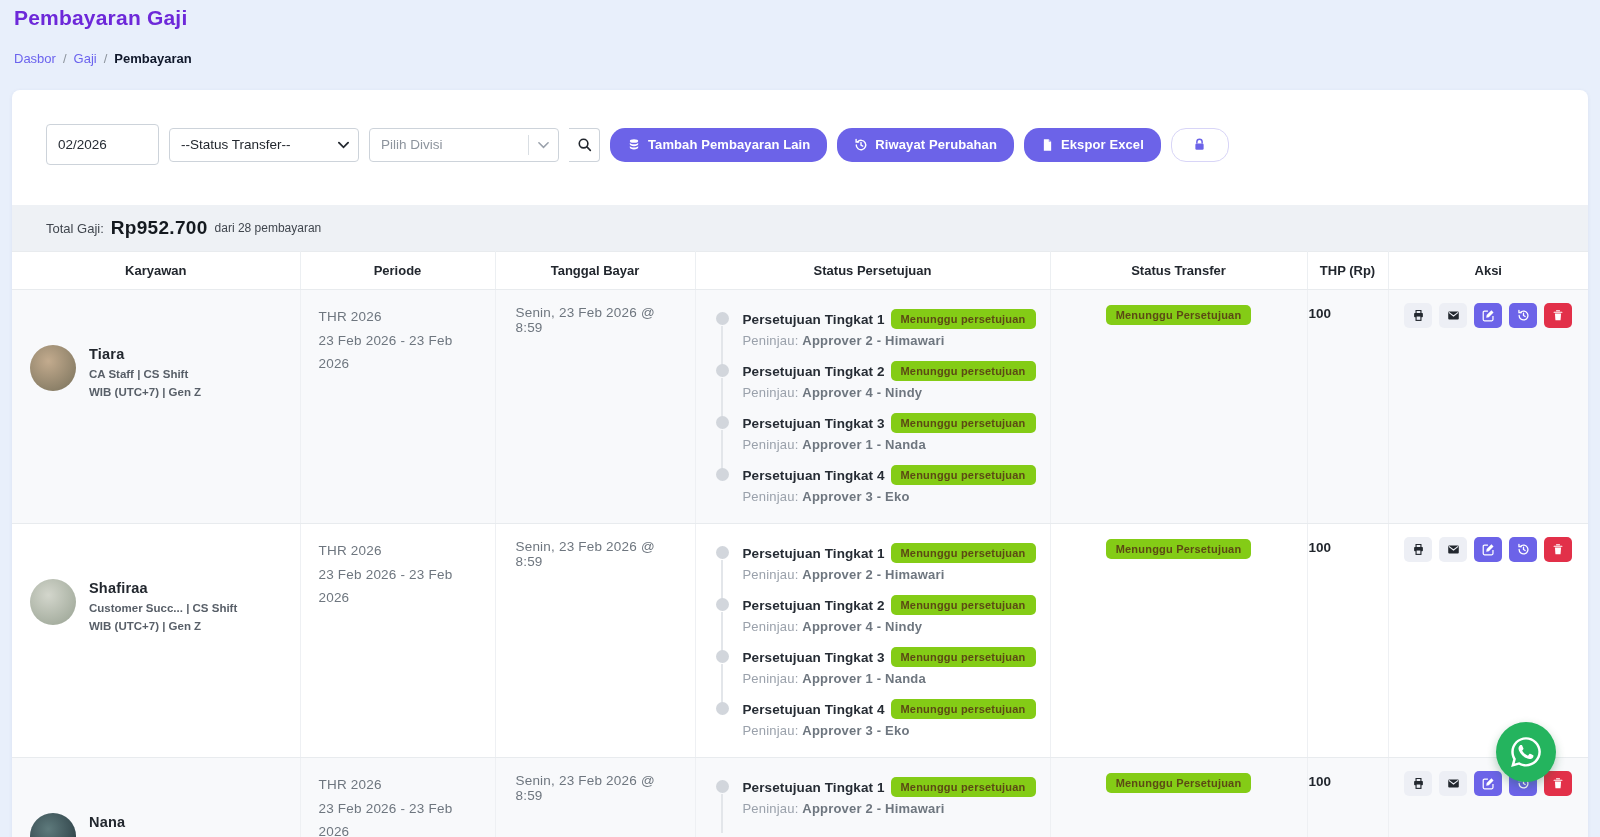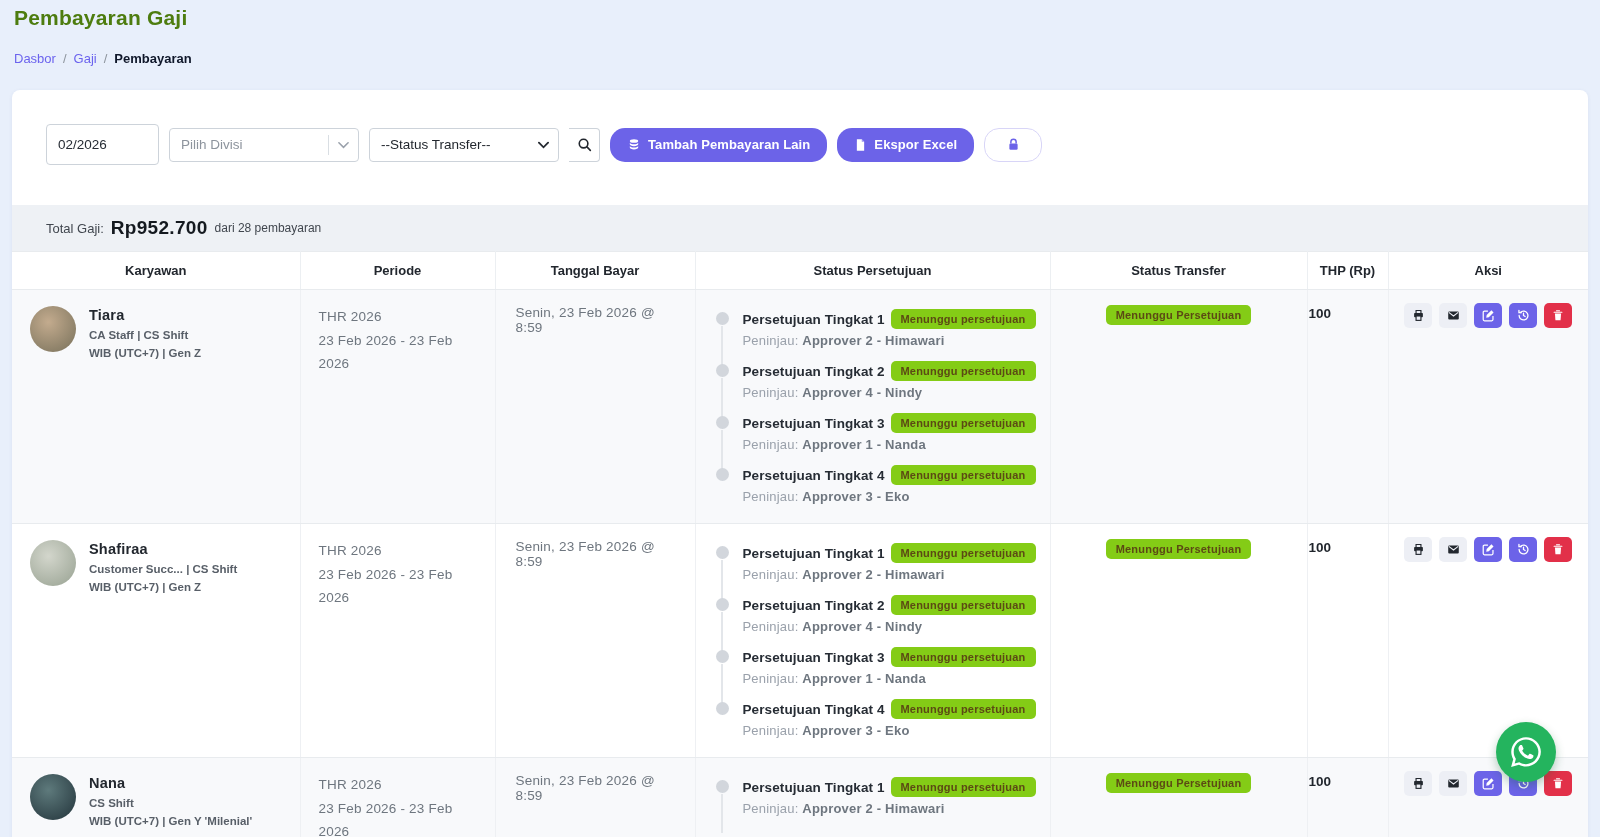--- a/index.html
+++ b/index.html
@@ -5,21 +5,21 @@
   * { box-sizing: border-box; }
   html,body { margin:0; padding:0; }
   body {
     width:1600px; height:837px; overflow:hidden; position:relative;
     background:#e8effb;
     font-family:"Liberation Sans", sans-serif;
     -webkit-font-smoothing:antialiased;
   }
   
   .page-head { padding:6px 16px 0 14px; }
-  .page-title { margin:0; font-size:21px; font-weight:700; color:#4d7c0f; letter-spacing:.2px; }
+  .page-title { margin:0; font-size:21px; font-weight:700; color:#6d28d9; letter-spacing:.2px; }
   .breadcrumb { margin-top:21px; font-size:13px; color:#5d6570; display:flex; gap:7px; align-items:center; }
   .crumb-link { color:#6b63ee; cursor:pointer; }
   .crumb-sep { color:#8d949d; }
   .crumb-current { color:#0f172a;font-weight:bold; }
 
   
   .card {
     position:absolute; left:12px; right:12px; top:90px; bottom:-60px;
     background:#fff; border-radius:8px 8px 0 0;
     box-shadow:0 1px 4px rgba(40,60,110,.07);
@@ -75,21 +75,21 @@
     border-top:1px solid #e8ebee; border-bottom:1px solid #e8ebee; border-right:1px solid #eceff2;
     text-align:center; padding:0 6px;
   }
   thead th:last-child { border-right:none; }
   tbody td { vertical-align:top; border-right:1px solid #eef0f3; border-bottom:1px solid #e8ebee; }
   tbody td:last-child { border-right:none; }
   tr.odd td { background:#f8f9fb; }
   tr.even td { background:#ffffff; }
 
   td.c-karyawan { padding:16px 10px 14px 18px; }
-  .kary { display:flex; gap:13px; }
+  .kary { display:flex; gap:13px;margin-top:39px; }
   .avatar { width:46px; height:46px; border-radius:50%; flex:0 0 auto; }
   .k-name { font-size:14.5px; font-weight:700; color:#22272e; margin:1px 0 4px; letter-spacing:.2px; }
   .k-role, .k-meta { font-size:11.5px; font-weight:600; color:#585f68; line-height:1.55; }
 
   td.c-periode { padding:15px 10px 0 18px; font-size:13.5px; color:#6e767f; line-height:1.75; letter-spacing:.2px; }
   td.c-tanggal { padding:15px 10px 0 20px; font-size:13.5px; color:#6e767f; letter-spacing:.2px; }
 
   td.c-approvals { padding:19px 14px 6px 20px; }
   .appr-item { position:relative; padding-left:27px; margin-bottom:13px; min-height:39px; }
   .appr-item::before {
@@ -140,34 +140,34 @@
       <span class="crumb-link">Gaji</span>
       <span class="crumb-sep">/</span>
       <span class="crumb-current">Pembayaran</span>
     </div>
 </div>
 
 <div class="card">
 
   <div class="filter-bar">
     <input class="inp month-inp" value="02/2026" style="">
+    <div class="fake-select sel-transfer">
+      <span class="sel-text">--Status Transfer--</span>
+      <span class="chev">
+        <svg width="11" height="8" viewBox="0 0 12 8">
+            <path d="M1 1.5l5 5 5-5" stroke="#23282f" stroke-width="2" fill="none" stroke-linecap="round"></path>
+          </svg>
+      </span>
+    </div>
     <div class="fake-select sel-divisi">
       <span class="sel-text">Pilih Divisi</span>
       <span class="sel-divider"></span>
       <span class="chev">
         <svg width="11" height="8" viewBox="0 0 12 8">
             <path d="M1 1.5l5 5 5-5" stroke="#9aa1ab" stroke-width="1.7" fill="none" stroke-linecap="round"></path>
-          </svg>
-      </span>
-    </div>
-    <div class="fake-select sel-transfer">
-      <span class="sel-text">--Status Transfer--</span>
-      <span class="chev">
-        <svg width="11" height="8" viewBox="0 0 12 8">
-            <path d="M1 1.5l5 5 5-5" stroke="#23282f" stroke-width="2" fill="none" stroke-linecap="round"></path>
           </svg>
       </span>
     </div>
     <div class="search-group">
       <button class="search-btn">
         <span style="display:flex">
           <svg width="15" height="15" viewBox="0 0 16 16">
               <circle cx="7" cy="7" r="4.6" fill="none" stroke="currentColor" stroke-width="1.7"></circle>
               <line x1="10.6" y1="10.6" x2="14.2" y2="14.2" stroke="currentColor" stroke-width="1.7" stroke-linecap="round"></line>
             </svg>
@@ -177,20 +177,30 @@
 
     <button class="btn">
       <span style="display:flex">
         <svg width="14" height="14" viewBox="0 0 16 16" fill="currentColor">
             <ellipse cx="8" cy="3.4" rx="4.8" ry="2.1"></ellipse>
             <path d="M3.2 5.6c.9 1 2.7 1.6 4.8 1.6s3.9-.6 4.8-1.6v1.6c0 1.2-2.1 2.1-4.8 2.1s-4.8-.9-4.8-2.1z"></path>
             <path d="M3.2 9.3c.9 1 2.7 1.6 4.8 1.6s3.9-.6 4.8-1.6v1.6c0 1.2-2.1 2.1-4.8 2.1s-4.8-.9-4.8-2.1z"></path>
           </svg>
       </span>
       <span>Tambah Pembayaran Lain</span>
+    </button>
+    <button class="btn">
+      <span style="display:flex">
+        <svg width="14" height="14" viewBox="0 0 16 16" fill="none" stroke="currentColor" stroke-width="1.6" stroke-linecap="round">
+            <path d="M2.6 8a5.4 5.4 0 1 0 1.5-3.7"></path>
+            <path d="M2.4 1.6v2.9h2.9"></path>
+            <path d="M8 5.2V8l2 1.2"></path>
+          </svg>
+      </span>
+      <span>Riwayat Perubahan</span>
     </button>
     <button class="btn">
       <span style="display:flex">
         <svg width="13" height="14" viewBox="0 0 16 16" fill="currentColor">
             <path d="M3.5 1h6l3 3v11h-9z"></path>
             <path d="M9.5 1v3h3" fill="#9a93f0"></path>
             <path d="M8 6.5v4M6.3 9l1.7 1.8L9.7 9" stroke="#fff" stroke-width="1.2" fill="none" stroke-linecap="round"></path>
           </svg>
       </span>
       <span>Ekspor Excel</span>

